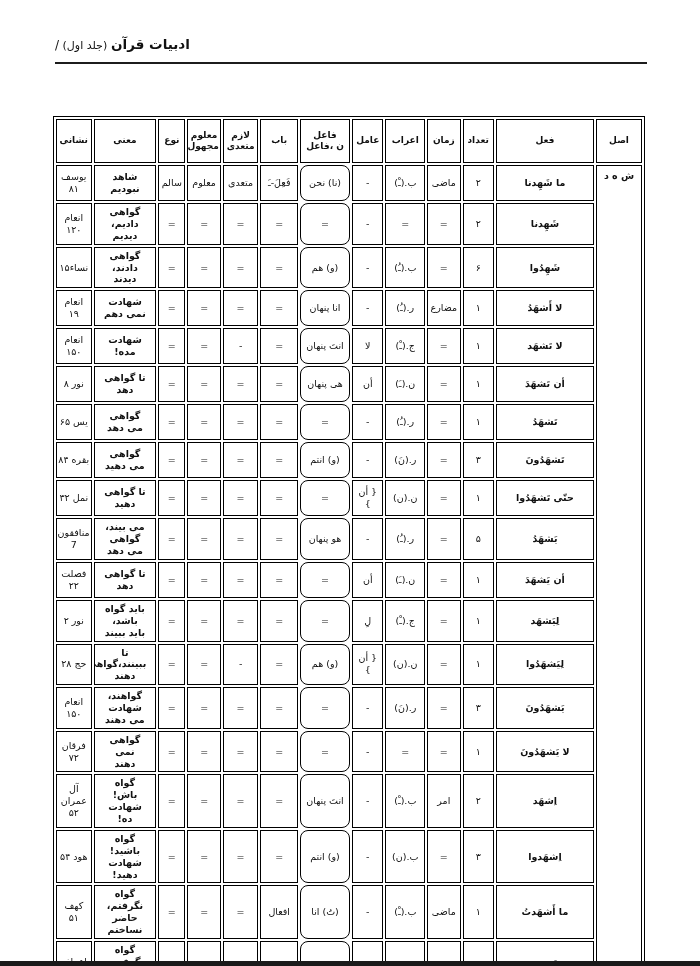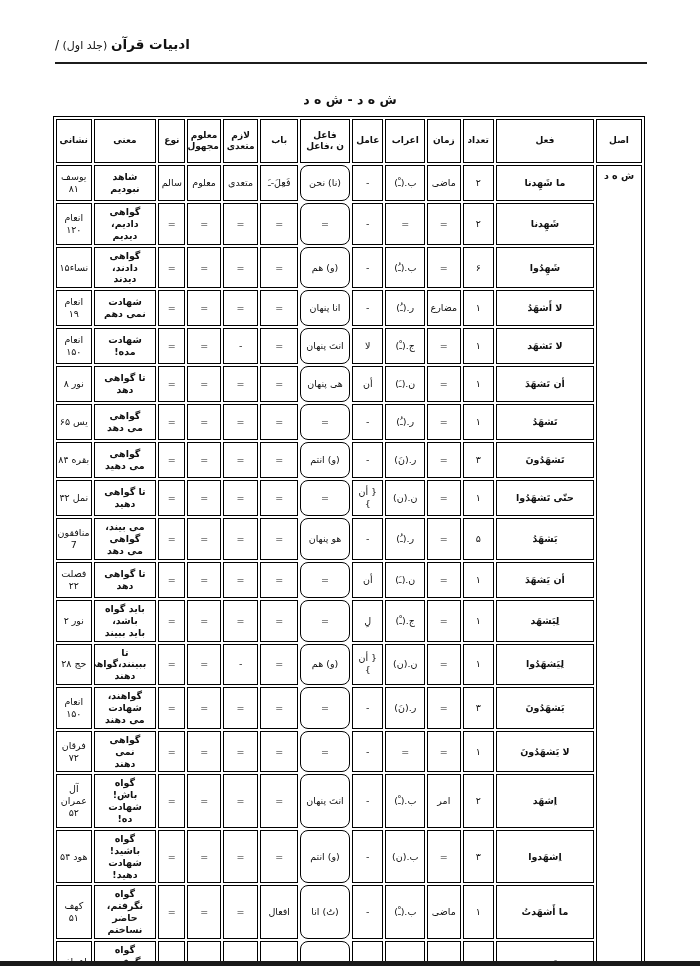--- a/index.html
+++ b/index.html
@@ -59,21 +59,20 @@
 <div class="page">
 
   <div class="running-head">
     <span class="book">ادبیات قرآن</span>
     <span class="vol"> <span>(جلد اول)</span> </span>
     <span class="slash">/</span>
   </div>
 
   <div class="head-rule"></div>
 
-  <div class="root-title">ش ه د - ش ه د</div>
 
   <table class="verb-table">
     <colgroup>
       <col style="width:44px">
         <col style="width:94px">
         <col style="width:30px">
       <col style="width:32px">
         <col style="width:38px">
         <col style="width:30px">
       <col style="width:48px">

